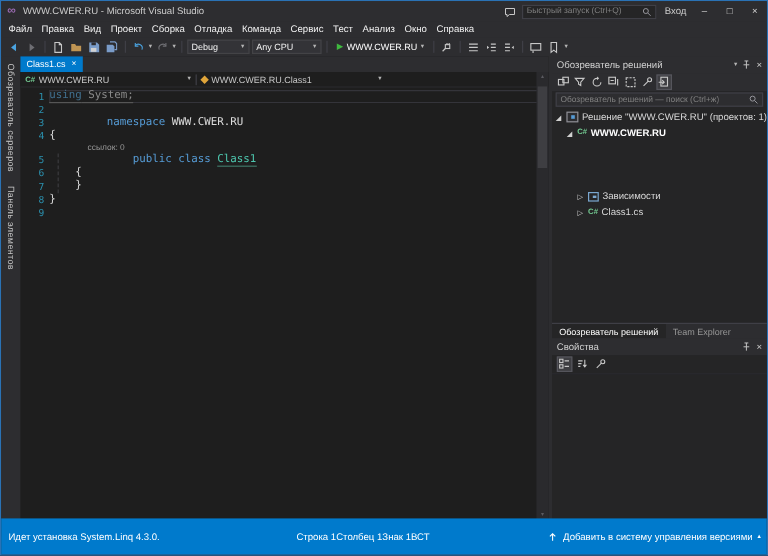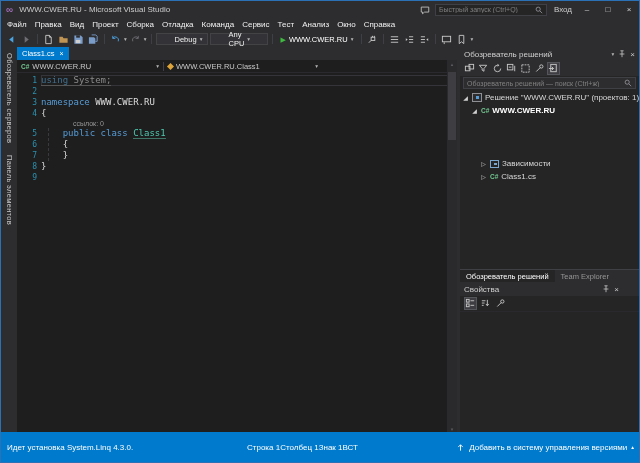--- a/index.html
+++ b/index.html
@@ -22,21 +22,21 @@
 
   
   .menubar{position:absolute;top:17px;left:0;right:0;height:13px;display:flex;align-items:stretch;padding-left:2px;background:var(--chrome-bg);}
   .menu-item{padding:0 4px;display:flex;align-items:center;color:#f1f1f1;white-space:nowrap;}
 
   
   .toolbar{position:absolute;top:30px;left:0;right:0;height:16px;display:flex;align-items:center;gap:2px;padding-left:4px;background:var(--chrome-bg);}
   .ticon{width:13px;height:13px;display:flex;align-items:center;justify-content:center;flex:none;}
   .tsep{width:1px;height:10px;background:var(--border);margin:0 2px;flex:none;}
   .combo{height:12px;background:#333337;border:1px solid #434346;display:flex;align-items:center;gap:3px;
-         padding:0 18px;font-size:7.5px;color:#f1f1f1;box-sizing:border-box;flex:none;justify-content:space-between;}
+         padding:0 3px;font-size:7.5px;color:#f1f1f1;box-sizing:border-box;flex:none;justify-content:space-between;}
   .caret{color:#b5b5b5;font-size:5.5px;line-height:5px;}
   .run-btn{height:12px;display:flex;align-items:center;gap:3px;padding:0 4px;color:#ffffff;font-size:7.5px;flex:none;}
   .play{color:var(--run-green,#3fb93f);font-size:7px;line-height:7px;}
 
   
   .leftstrip{position:absolute;left:0;top:46px;bottom:15px;width:16px;background:var(--chrome-bg);
              display:flex;flex-direction:column;align-items:center;padding-top:6px;gap:12px;box-sizing:border-box;}
   .vtab{writing-mode:vertical-rl;font-size:7.5px;color:#c8c8c8;white-space:nowrap;letter-spacing:.3px;}
 
   
@@ -51,21 +51,21 @@
   .diamond{width:5px;height:5px;background:#e0a53a;transform:rotate(45deg);flex:none;}
 
   .code{position:absolute;top:26px;left:0;right:0;bottom:14px;overflow:hidden;}
   .code-lines{position:absolute;inset:0;padding-top:2px;}
   .code-row{display:flex;height:11px;line-height:11px;font-family:"DejaVu Sans Mono",monospace;font-size:9px;}
   .ln{width:20px;padding-right:4px;text-align:right;color:var(--line-number,#2b91af);font-size:8px;flex:none;}
   .lc{white-space:pre;color:var(--text);flex:1;}
   .code-row.current .lc{box-shadow:inset 0 0 0 1px #34343a;}
   .codelens-row{height:9px;line-height:9px;}
   .codelens-row .lc{font-family:"Liberation Sans",sans-serif;font-size:7px;color:#999999;padding-left:32px;}
-  .tk-k{color:var(--keyword,#569cd6);}
+  .tk-k{color:var(--keyword,#569cd6);margin-left:48px;}
   .tk-t{color:var(--type-name,#4ec9b0);border-bottom:1px solid #3f7567;}
   .tk-p{color:var(--text,#dcdcdc);}
   .tk-dk{color:#41708f;border-bottom:1px solid #565656;}
   .tk-d{color:#8b8b8b;border-bottom:1px solid #565656;}
   .indent-guide{position:absolute;left:31px;top:55px;height:33px;width:0;border-left:1px dashed #3a3a3e;}
 
   .vscroll{position:absolute;right:0;top:13px;bottom:14px;width:10px;background:#2a2a2d;}
   .vthumb{position:absolute;left:1px;right:1px;top:12px;height:68px;background:#3e3e42;}
   .sarrow{position:absolute;left:0;right:0;text-align:center;color:#5a5a60;font-size:5px;line-height:8px;height:8px;}
   .bottomrow{position:absolute;left:0;right:10px;bottom:0;height:14px;background:var(--editor-bg);display:flex;align-items:center;}
@@ -90,21 +90,21 @@
   .expander{width:7px;text-align:center;font-size:6px;color:#d0d0d0;flex:none;}
   .tree-icon{flex:none;display:flex;align-items:center;justify-content:center;}
   .icon-csproj,.icon-csfile{color:#73c991;font-weight:bold;font-size:6.5px;}
   .icon-solution{width:8px;height:7px;border:1px solid #8f8f96;background:var(--chrome-bg);}
   .icon-solution::after{content:"";display:block;width:3px;height:3px;background:#569cd6;margin:1px;}
   .icon-dependencies{width:7px;height:6px;border:1px solid #7aa7cf;}
   .icon-dependencies::after{content:"";display:block;width:3px;height:2px;background:#7aa7cf;margin:1px 0 0 1px;}
   .se-bottomtabs{position:absolute;top:222px;left:0;right:0;height:13px;display:flex;background:var(--chrome-bg);border-top:1px solid var(--border);box-sizing:border-box;}
   .btab{padding:0 6px;display:flex;align-items:center;color:#969696;font-size:7.5px;white-space:nowrap;}
   .btab.active{background:var(--panel-bg);color:#ffffff;}
-  .prop-header{position:absolute;top:235px;left:0;right:16px;gap:16px;}
+  .prop-header{position:absolute;top:235px;left:0;right:0;gap:16px;}
   .prop-toolbar{position:absolute;top:249px;left:0;right:0;height:16px;display:flex;align-items:center;gap:2px;padding:0 4px;background:var(--panel-bg);border-bottom:1px solid #2a2a2e;box-sizing:border-box;}
   .prop-content{position:absolute;top:265px;left:0;right:0;bottom:0;background:var(--panel-bg);}
 
   
   .statusbar{position:absolute;left:0;right:0;bottom:0;height:30px;background:var(--accent,#007acc);color:#ffffff;display:flex;align-items:center;}
   .sb-left{margin-left:6px;white-space:nowrap;}
   .sb-center{position:absolute;left:246px;display:flex;}
   .sb-right{position:absolute;right:5px;display:flex;align-items:center;gap:4px;white-space:nowrap;}
   .sb-caret{font-size:5.5px;line-height:5px;}
 </style>

